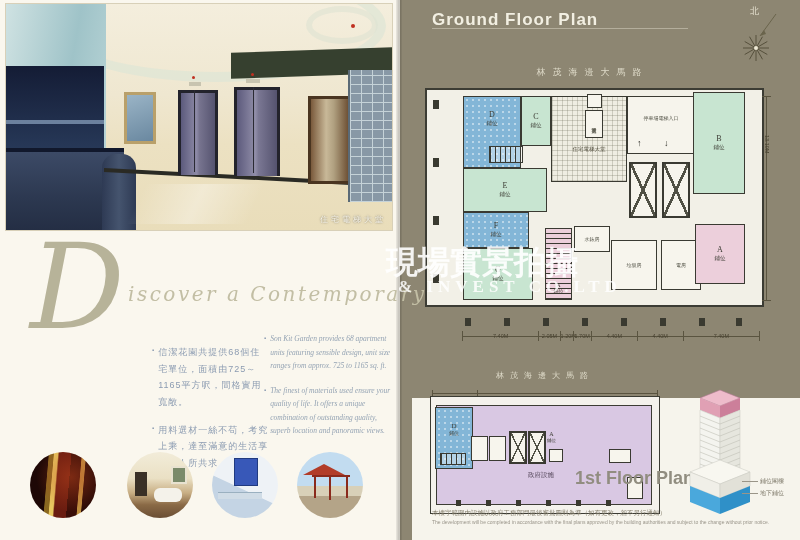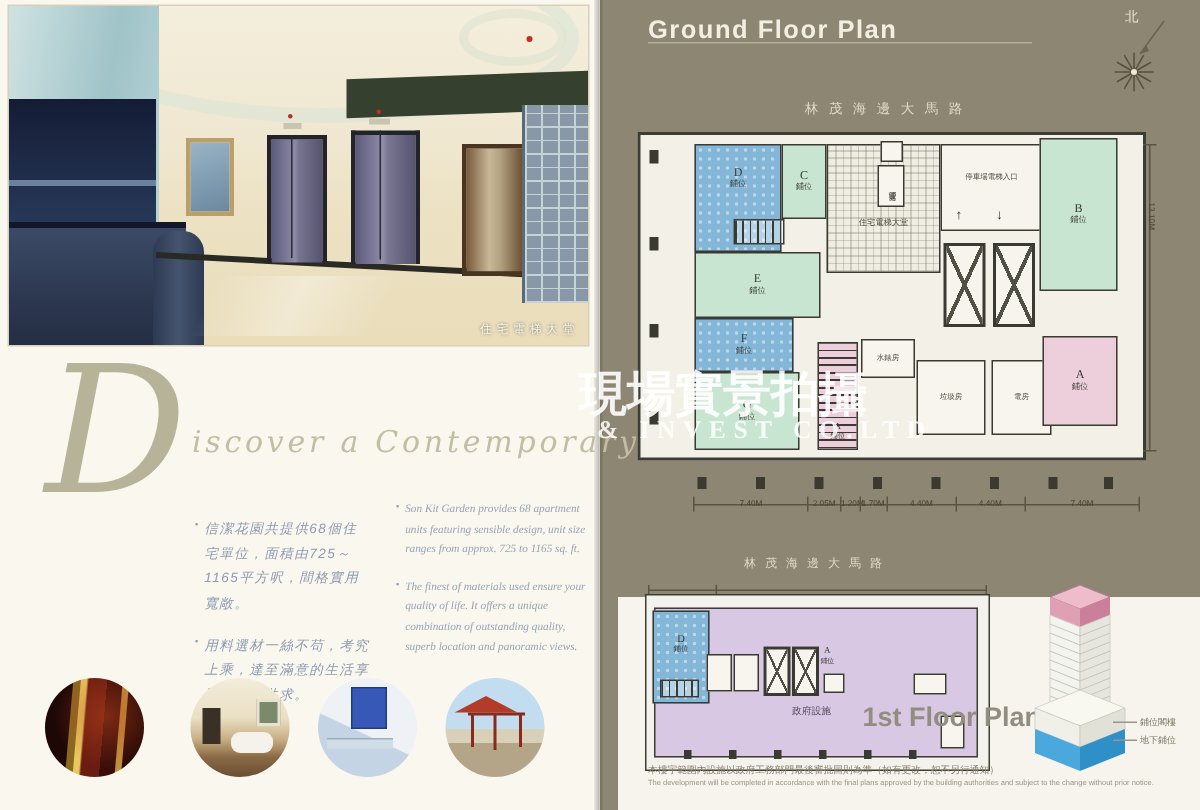--- a/index.html
+++ b/index.html
@@ -66,21 +66,21 @@
     <div class="abs" style="left:302px;top:92px;width:38px;height:82px;border:3px solid #4a3520;background:linear-gradient(90deg,#7a5a3c,#c8b898 40%,#b0a080 60%,#6a4c30);"></div>
     <div class="abs" style="left:342px;top:66px;width:44px;height:132px;border-left:2px solid #5a6a76;background-color:#8898a6;background-image:repeating-linear-gradient(0deg,#c5d2d8 0 1px,transparent 1px 9px),repeating-linear-gradient(90deg,#c5d2d8 0 1px,transparent 1px 11px);"></div>
     <div class="abs" style="left:130px;top:180px;width:120px;height:40px;background:linear-gradient(90deg,transparent,rgba(255,255,255,.35),transparent);transform:skewX(-25deg);"></div>
     <div class="abs" style="right:6px;bottom:5px;font-size:8px;letter-spacing:3px;color:#f8f5ea;text-shadow:0 0 2px rgba(0,0,0,.55);">住宅電梯大堂</div>
   </div>
 
   <div class="abs" style="left:30px;top:228px;width:120px;height:130px;font-family:'DejaVu Serif',serif;font-style:italic;font-size:118px;font-weight:400;color:#b7b399;line-height:1;">D</div>
   <div class="abs" style="left:128px;top:282px;font-family:'DejaVu Serif',serif;font-style:italic;font-size:20px;letter-spacing:2.5px;color:#c2bea4;">iscover a Contemporary Classic</div>
 
 
-  <div class="abs" style="left:130px;top:344px;width:118px;font-style:italic;">
+  <div class="abs" style="left:152px;top:344px;width:118px;">
     <div class="bullet">
       <span class="bmark">▪</span>
       <span class="bzh">信潔花園共提供68個住宅單位，面積由725～1165平方呎，間格實用寬敞。</span>
     </div>
     <div class="bullet">
       <span class="bmark">▪</span>
       <span class="bzh">用料選材一絲不苟，考究上乘，達至滿意的生活享受，人所共求。</span>
     </div>
   </div>
   <div class="abs" style="left:264px;top:332px;width:128px;">

